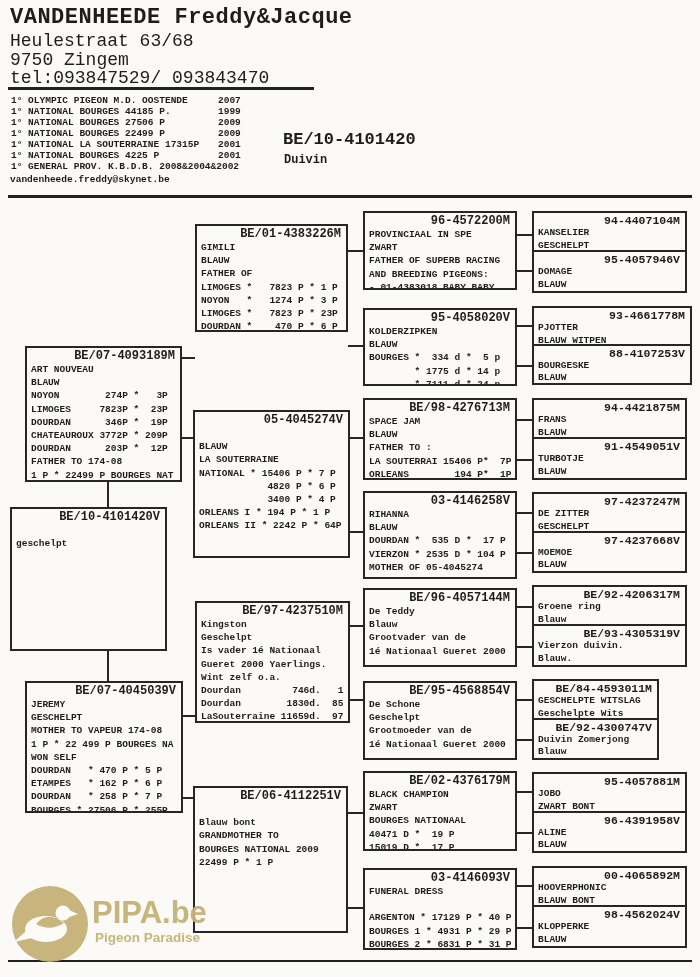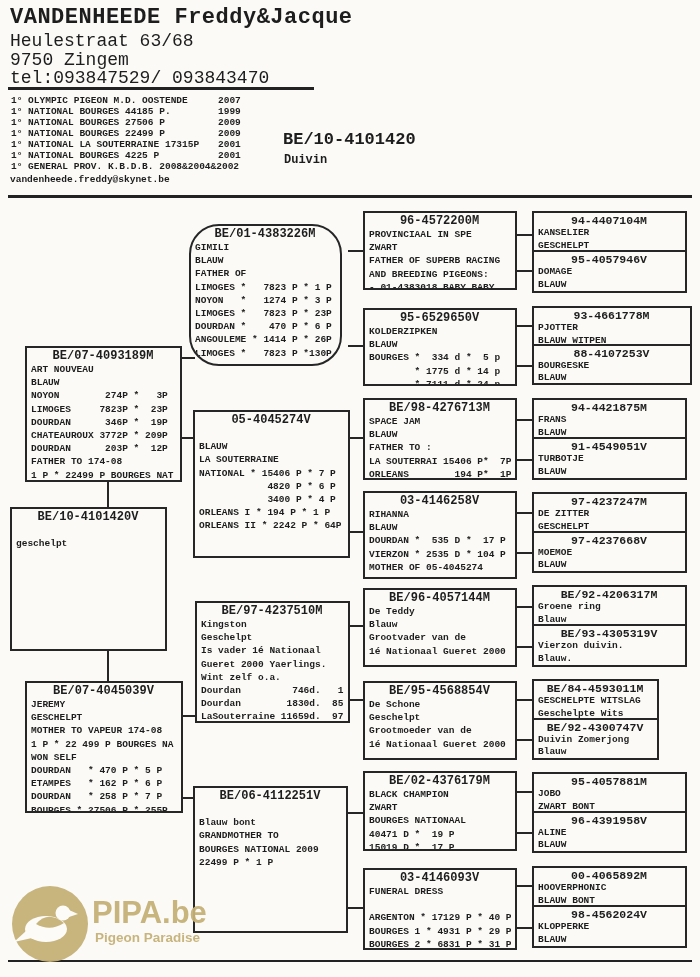--- a/index.html
+++ b/index.html
@@ -11,21 +11,21 @@
   .hdr-name{position:absolute;left:10px;top:5px;font-size:22px;font-weight:bold;letter-spacing:.5px;white-space:pre;}
   .hdr-line{position:absolute;left:10px;font-size:18px;font-weight:normal;white-space:pre;}
   .rule{position:absolute;background:#222;}
   .ach-row{position:absolute;left:11px;width:400px;height:12px;}
   .ach-title{position:absolute;left:0;font-size:9.5px;font-weight:bold;white-space:pre;}
   .ach-year{position:absolute;left:207px;font-size:9.5px;font-weight:bold;white-space:pre;}
   .email{position:absolute;left:10px;top:174px;font-size:9.5px;font-weight:bold;}
   .main-ring{position:absolute;left:283px;top:130px;font-size:17px;font-weight:bold;}
   .main-sex{position:absolute;left:284px;top:153px;font-size:12px;font-weight:bold;}
   .pbox{position:absolute;border:2px solid #262626;box-sizing:border-box;overflow:hidden;}
-  .ringrow{display:flex;justify-content:center;padding:1px 5px 0 4px;font-size:12px;font-weight:bold;line-height:14px;white-space:pre;}
+  .ringrow{display:flex;justify-content:flex-end;padding:1px 5px 0 4px;font-size:12px;font-weight:bold;line-height:14px;white-space:pre;}
   .lines .ln{white-space:pre;padding-left:4px;font-size:9.5px;font-weight:bold;line-height:13.2px;}
   .pair{padding:0;font-family:Liberation Mono, monospace;}
   .half{height:50%;box-sizing:border-box;overflow:hidden;}
   .half.tophalf{border-bottom:2px solid #262626;}
   .half .ringrow{font-size:11.5px;line-height:13px;}
   .half .lines .ln{line-height:12.6px;}
   .hline{position:absolute;height:2px;background:#262626;}
   .vline{position:absolute;width:2px;background:#262626;}
   .watermark{position:absolute;left:8px;top:876px;opacity:.95;}
 </style>
@@ -105,21 +105,21 @@
         <div class="ln">MOTHER TO VAPEUR 174-08</div>
         <div class="ln">1 P * 22 499 P BOURGES NA</div>
         <div class="ln">WON SELF</div>
         <div class="ln">DOURDAN   * 470 P * 5 P</div>
         <div class="ln">ETAMPES   * 162 P * 6 P</div>
         <div class="ln">DOURDAN   * 258 P * 7 P</div>
         <div class="ln">BOURGES * 27506 P * 255P</div>
       </div>
   </div>
 
-  <div class="pbox" style="left:189px;top:224px;width:153px;height:142px;border-radius:30px;">
+  <div class="pbox" style="left:195px;top:224px;width:153px;height:108px;">
     <div class="ringrow"><span>BE/01-4383226</span><span>M</span></div>
     <div class="lines">
         <div class="ln">GIMILI</div>
         <div class="ln">BLAUW</div>
         <div class="ln">FATHER OF</div>
         <div class="ln">LIMOGES *   7823 P * 1 P</div>
         <div class="ln">NOYON   *   1274 P * 3 P</div>
         <div class="ln">LIMOGES *   7823 P * 23P</div>
         <div class="ln">DOURDAN *    470 P * 6 P</div>
         <div class="ln">ANGOULEME * 1414 P * 26P</div>
@@ -167,21 +167,21 @@
     <div class="ringrow"><span>96-4572200</span><span>M</span></div>
     <div class="lines">
         <div class="ln">PROVINCIAAL IN SPE</div>
         <div class="ln">ZWART</div>
         <div class="ln">FATHER OF SUPERB RACING</div>
         <div class="ln">AND BREEDING PIGEONS:</div>
         <div class="ln">- 01-4383018 BABY BABY</div>
       </div>
   </div>
   <div class="pbox" style="left:363px;top:308px;width:154px;height:78px;">
-    <div class="ringrow"><span>95-6529650</span><span>V</span></div>
+    <div class="ringrow"><span>95-4058020</span><span>V</span></div>
     <div class="lines">
         <div class="ln">KOLDERZIPKEN</div>
         <div class="ln">BLAUW</div>
         <div class="ln">BOURGES *  334 d *  5 p</div>
         <div class="ln">        * 1775 d * 14 p</div>
         <div class="ln">        * 7111 d * 24 p</div>
       </div>
   </div>
   <div class="pbox" style="left:363px;top:398px;width:154px;height:82px;">
     <div class="ringrow"><span>BE/98-4276713</span><span>M</span></div>

